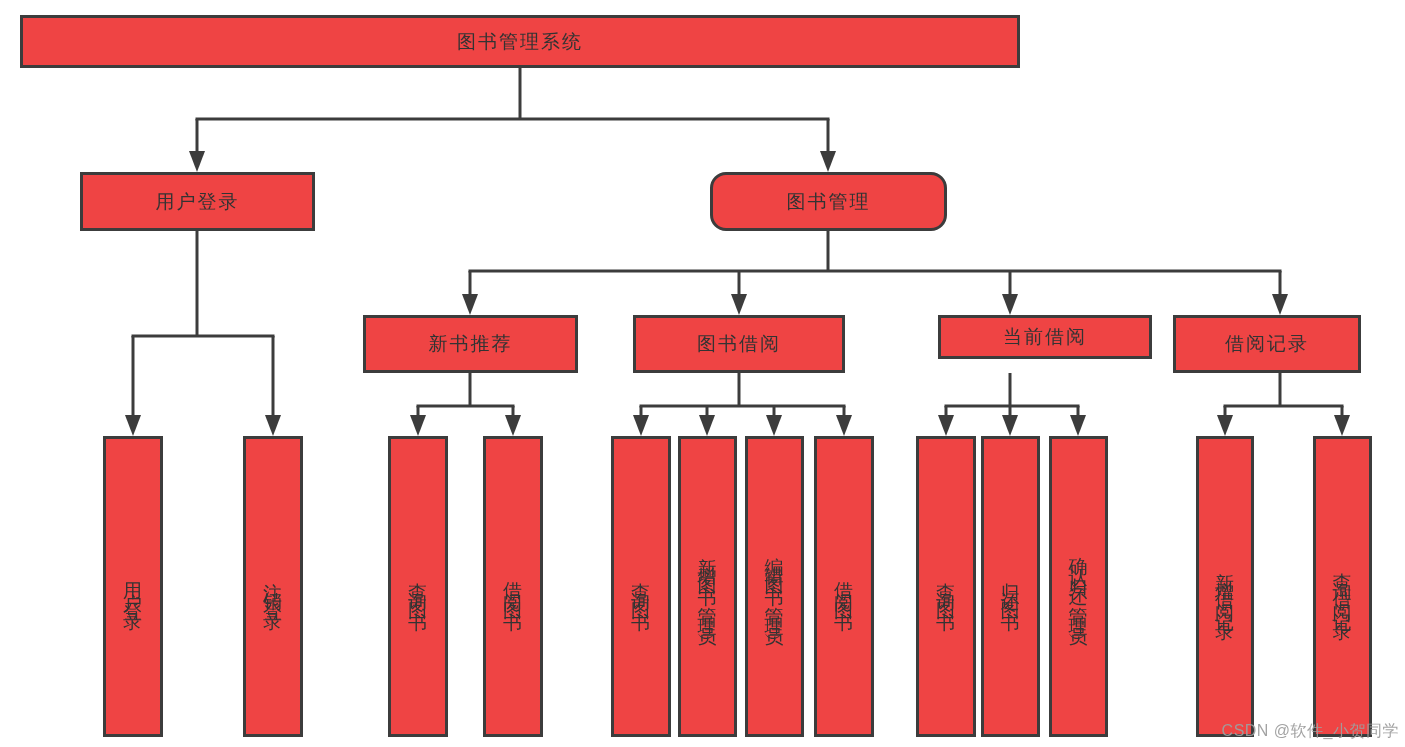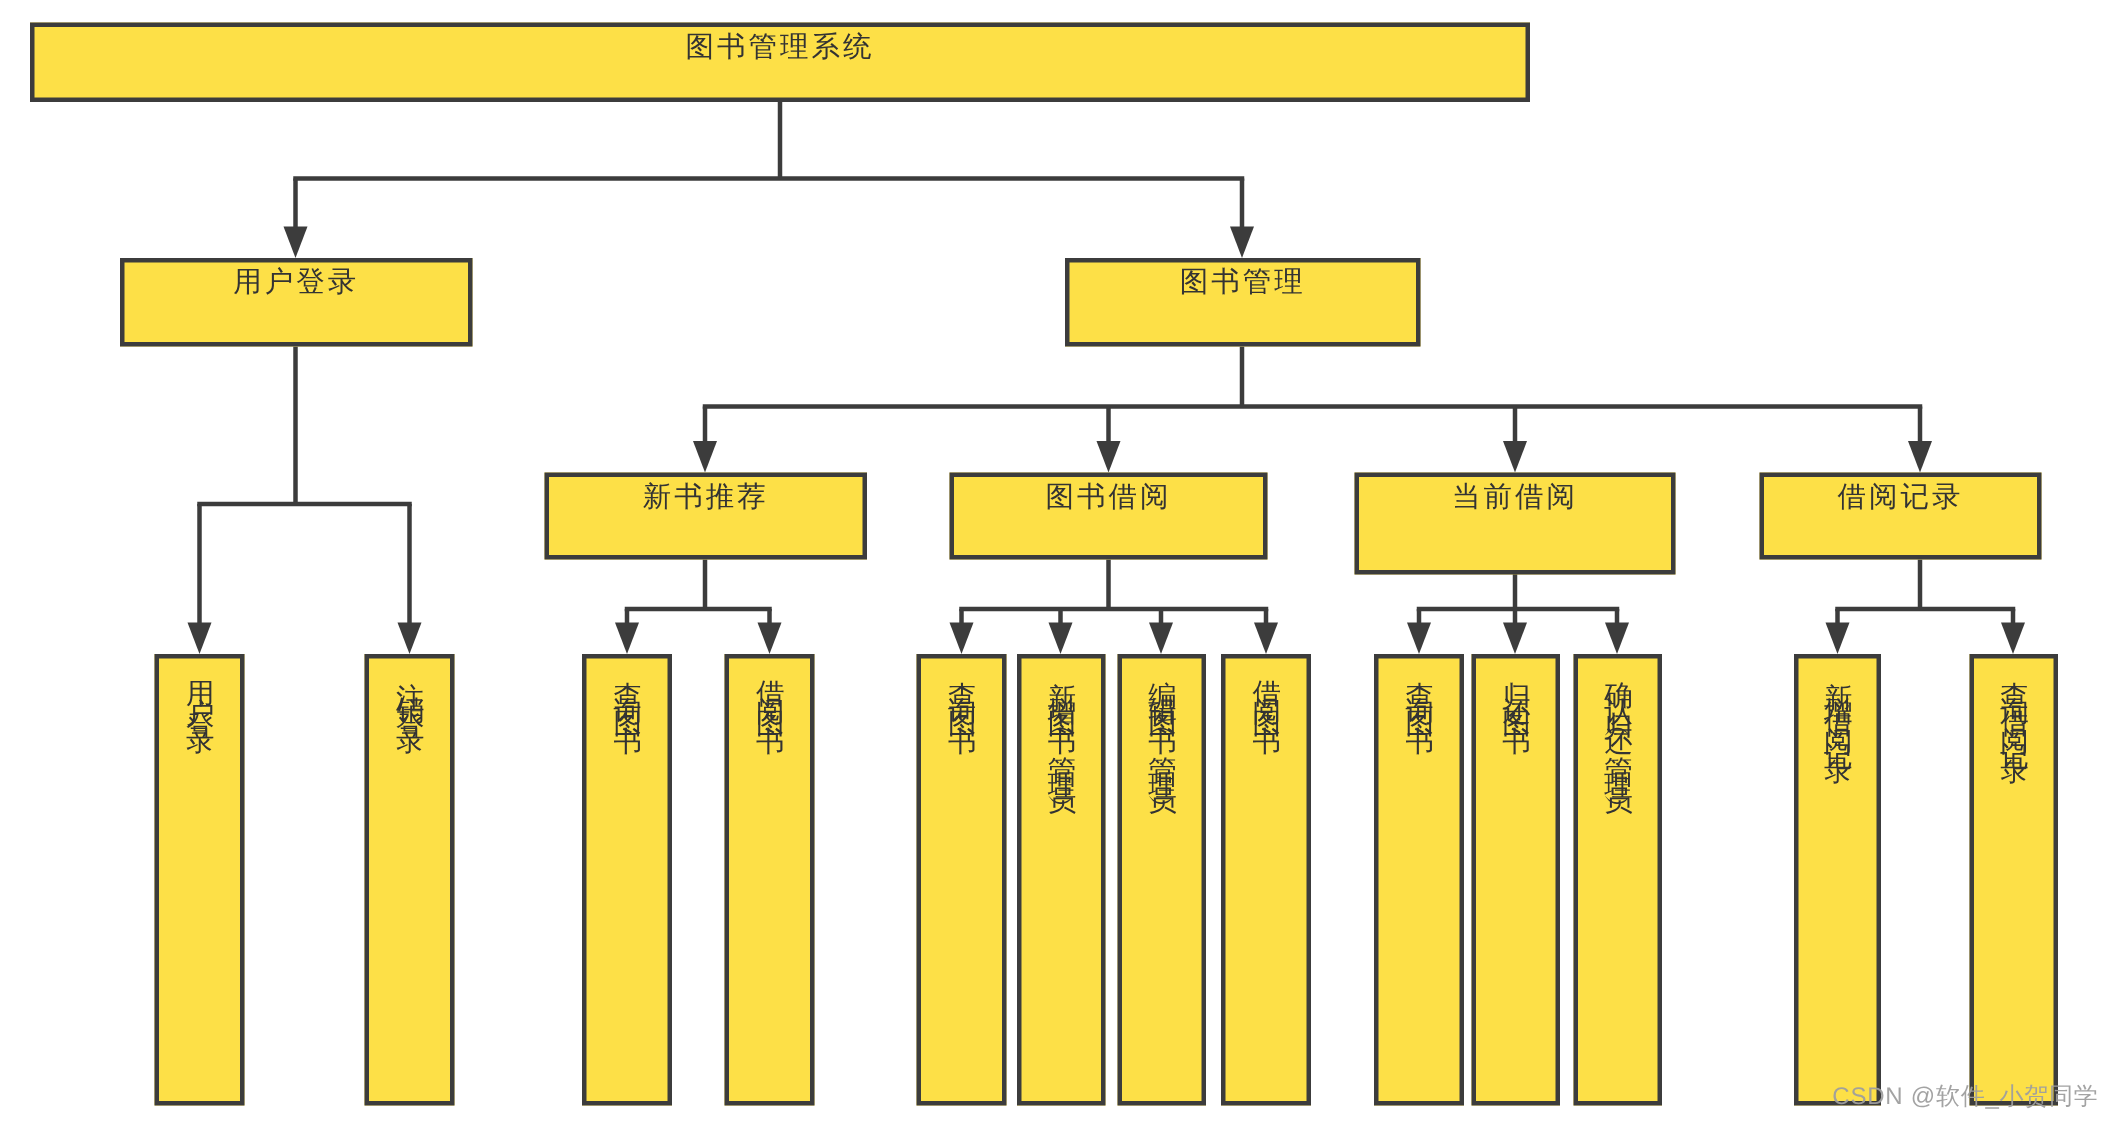--- a/index.html
+++ b/index.html
@@ -20,23 +20,23 @@
     left: 0;
     top: 0;
     width: 1405px;
     height: 747px;
     pointer-events: none;
   }
   .box {
     position: absolute;
     box-sizing: border-box;
     border: 3px solid #3c3c3c;
-    background: #fde047;
+    background: #ef4444;
     display: flex;
-    align-items: flex-start;
+    align-items: center;
     justify-content: center;
     color: #333333;
   }
   .h-box span {
     font-size: 19px;
     letter-spacing: 2px;
     white-space: nowrap;
   }
   .v-box span {
     writing-mode: vertical-rl;
@@ -116,31 +116,31 @@
       <polygon points="1334,415 1350,415 1342,436" fill="#3c3c3c"></polygon>
     </svg>
 
   <div class="box h-box" style="left:20px; top:15px; width:1000px; height:53px;">
     <span>图书管理系统</span>
   </div>
 
   <div class="box h-box" style="left:80px; top:172px; width:235px; height:59px;">
     <span>用户登录</span>
   </div>
-  <div class="box h-box" style="left:710px; top:172px; width:237px; height:59px;">
+  <div class="box h-box" style="left:710px; top:172px; width:237px; height:59px;border-radius:16px;">
     <span>图书管理</span>
   </div>
 
   <div class="box h-box" style="left:633px; top:315px; width:212px; height:58px;">
     <span>图书借阅</span>
   </div>
   <div class="box h-box" style="left:363px; top:315px; width:215px; height:58px;">
     <span>新书推荐</span>
   </div>
-  <div class="box h-box" style="left:903px; top:315px; width:214px; height:68px;">
+  <div class="box h-box" style="left:938px; top:315px; width:214px; height:44px;">
     <span>当前借阅</span>
   </div>
   <div class="box h-box" style="left:1173px; top:315px; width:188px; height:58px;">
     <span>借阅记录</span>
   </div>
 
   <div class="box v-box" style="left:103px; top:436px; width:60px; height:301px;">
     <span>用户登录</span>
   </div>
   <div class="box v-box" style="left:243px; top:436px; width:60px; height:301px;">

